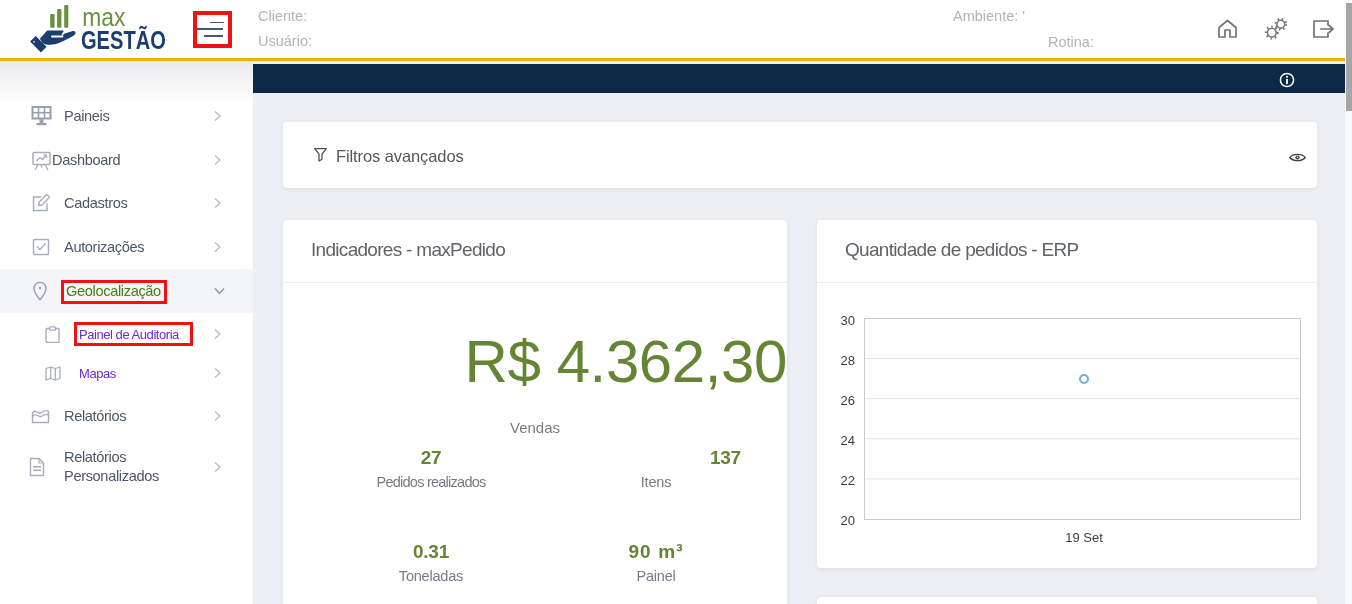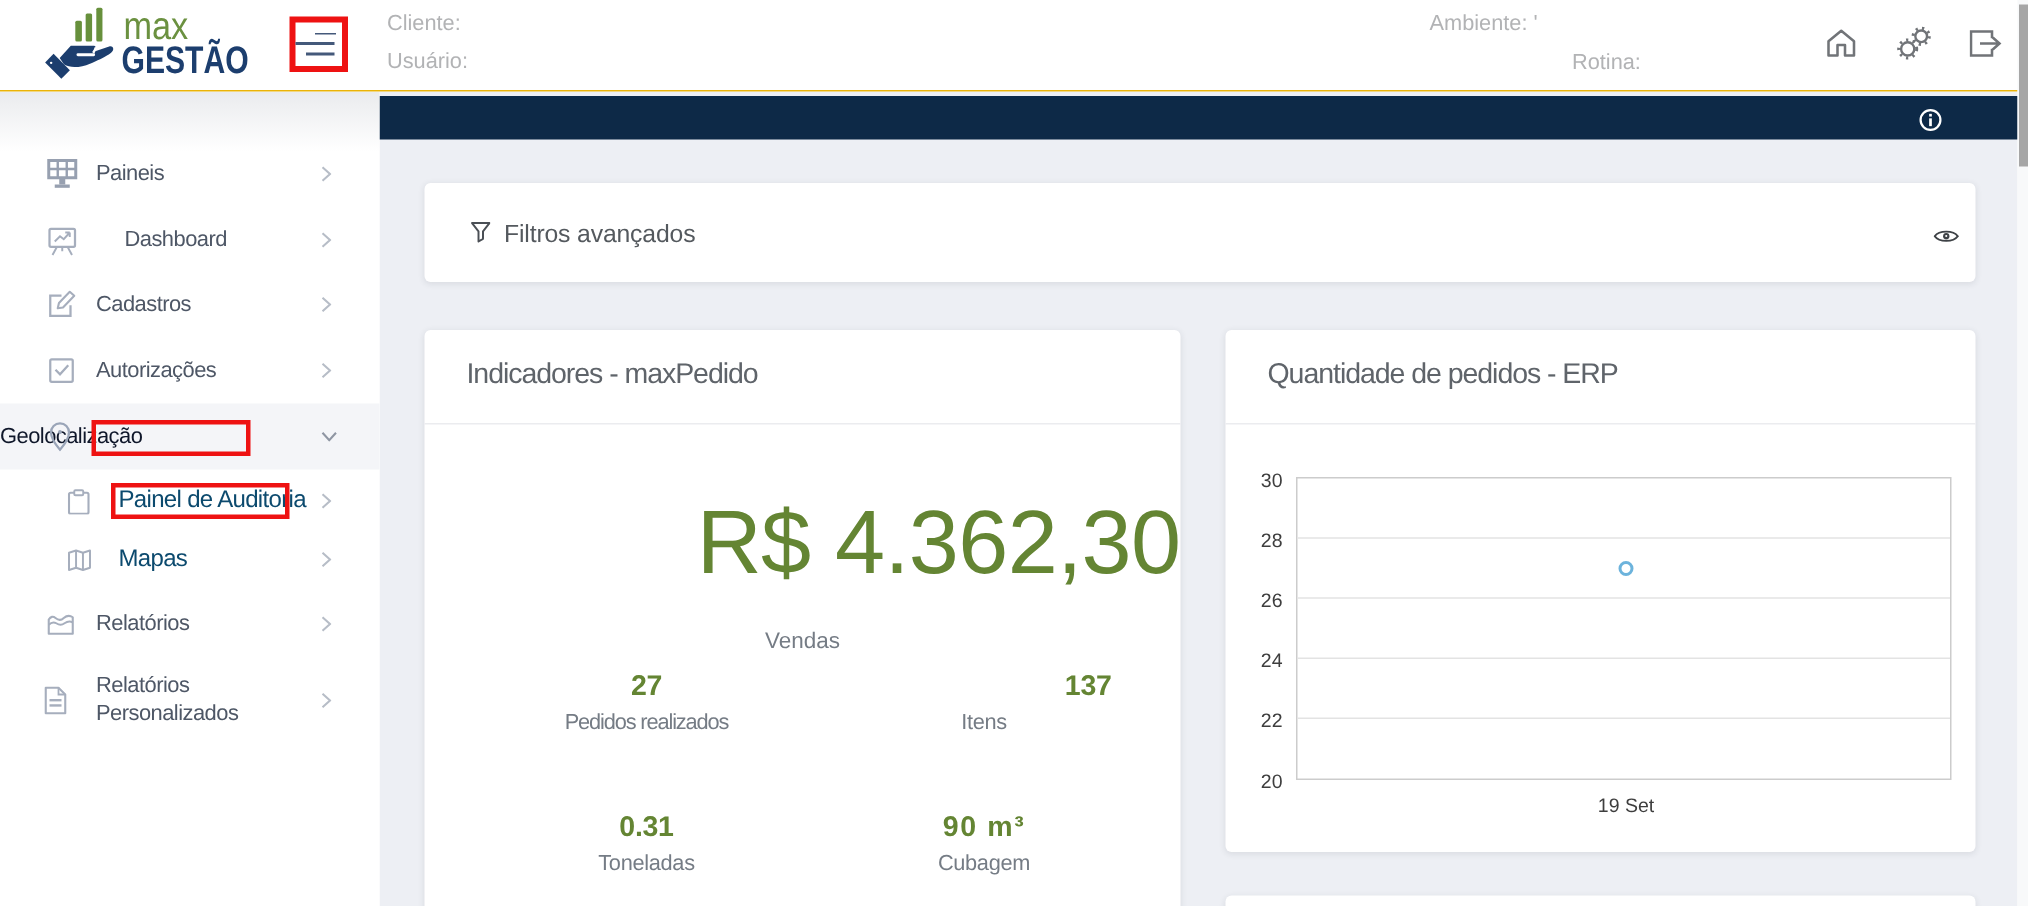--- a/index.html
+++ b/index.html
@@ -1,27 +1,27 @@
 <!DOCTYPE html>
 <html><head><meta charset="utf-8">
 <style>
 *{margin:0;padding:0;box-sizing:border-box}
 html,body{width:1352px;height:604px;overflow:hidden;background:#fff;font-family:"Liberation Sans",sans-serif}
 #app{position:relative;width:1352px;height:604px;overflow:hidden}
 
-.header{position:absolute;left:0;top:0;width:1345px;height:61px;background:#fff;border-bottom:1px solid #eab308;z-index:5}
+.header{position:absolute;left:0;top:0;width:1345px;height:61px;background:#fff;border-bottom:3px solid #eab308;z-index:5}
 .hlabel{position:absolute;font-size:14.5px;color:#b2b3b5}
 .burger{position:absolute;left:193px;top:11px;width:39px;height:37px;border:4px solid #ee1212;background:#fff}
 .burger i{position:absolute;background:#44597a;height:1.5px;display:block}
 
 .sidebar{position:absolute;left:0;top:61px;width:253px;height:543px;background:#fff;z-index:4}
 .sidebar .shade{position:absolute;left:0;top:0;width:253px;height:40px;background:linear-gradient(180deg,rgba(90,100,120,.13),rgba(90,100,120,0))}
 .mrow{position:absolute;left:0;width:253px;height:44px;display:flex;align-items:center}
 .mrow .txt{font-size:14.6px;color:#4e5766;letter-spacing:-0.35px}
-.mrow .subtxt{font-size:16px;color:#0c4a6e;letter-spacing:-0.45px}
+.mrow .subtxt{font-size:13px;color:#6d28d9;letter-spacing:-0.45px}
 .mrow svg.icn{position:absolute;left:31px}
 .mrow svg.subicn{position:absolute;left:45px}
 .mrow .chev{position:absolute;left:214px;top:50%;transform:translateY(-50%)}
 .geo-bg{background:#f4f5f8}
 .georedbox{position:absolute;left:61px;top:218.5px;width:105.5px;height:24px;border:3.5px solid #ee1212;z-index:6}
 .audredbox{position:absolute;left:74px;top:260.5px;width:119px;height:24px;border:3.5px solid #ee1212;z-index:6}
 
 .main{position:absolute;left:253px;top:61px;width:1092px;height:543px;background:#edeff4}
 .navybar{position:absolute;left:0px;top:3px;width:1092px;height:29px;background:#0d2947}
 .card{position:absolute;background:#fff;border-radius:4px;box-shadow:0 1px 4px rgba(40,50,60,.10)}
@@ -63,21 +63,21 @@
       <div class="cardtitle">Indicadores - maxPedido</div>
       <div style="position:absolute;left:0;top:107px;width:100%;text-align:right;font-size:60px;letter-spacing:-0.4px" class="gnum">R$ 4.362,30</div>
       <div style="position:absolute;left:0;top:199px;width:100%;text-align:center;font-size:15px" class="glabel">Vendas</div>
       <div style="position:absolute;left:63px;top:227px;width:170px;text-align:center;font-size:19px;font-weight:bold;letter-spacing:-0.2px" class="gnum">27</div>
       <div style="position:absolute;left:63px;top:254px;width:170px;text-align:center;font-size:14.5px;letter-spacing:-0.75px" class="glabel">Pedidos realizados</div>
       <div style="position:absolute;left:288px;top:227px;width:170px;text-align:right;font-size:19px;font-weight:bold;letter-spacing:-0.2px" class="gnum">137</div>
       <div style="position:absolute;left:288px;top:254px;width:170px;text-align:center;font-size:14.5px;letter-spacing:-0.2px" class="glabel">Itens</div>
       <div style="position:absolute;left:63px;top:321px;width:170px;text-align:center;font-size:19px;font-weight:bold;letter-spacing:-0.2px" class="gnum">0.31</div>
       <div style="position:absolute;left:63px;top:348px;width:170px;text-align:center;font-size:14.5px;letter-spacing:-0.2px" class="glabel">Toneladas</div>
       <div style="position:absolute;left:288px;top:321px;width:170px;text-align:center;font-size:19px;font-weight:bold;letter-spacing:1.1px" class="gnum">90 m³</div>
-      <div style="position:absolute;left:288px;top:348px;width:170px;text-align:center;font-size:14.5px;letter-spacing:-0.2px" class="glabel">Cubagem</div>
+      <div style="position:absolute;left:288px;top:348px;width:170px;text-align:center;font-size:14.5px;letter-spacing:-0.2px" class="glabel">Painel</div>
     </div>
 
     <div class="card chartc">
       <div class="cardhead"></div>
       <div class="cardtitle">Quantidade de pedidos - ERP</div>
       <svg style="position:absolute;left:0;top:63px" width="500" height="285" viewBox="0 0 500 285">
         <rect x="47.5" y="35.5" width="436" height="201" fill="none" stroke="#ccc" stroke-width="1"></rect>
         <line x1="48" y1="75.6" x2="483" y2="75.6" stroke="#e3e3e3" stroke-width="1"></line>
         <line x1="48" y1="115.7" x2="483" y2="115.7" stroke="#e3e3e3" stroke-width="1"></line>
         <line x1="48" y1="155.8" x2="483" y2="155.8" stroke="#e3e3e3" stroke-width="1"></line>
@@ -156,21 +156,21 @@
           <path d="M1 1 L6 5.5 L1 10" fill="none" stroke="#b7bdc7" stroke-width="1.4"></path>
         </svg>
     </div>
 
     <div class="mrow" style="top:77px">
       <svg class="icn" width="21" height="21" viewBox="0 0 21 21">
         <rect x="2" y="2.5" width="17" height="12" fill="none" stroke="#a6aebd" stroke-width="1.5" rx="1"></rect>
         <path d="M5.5 11 L9 7.5 L11.5 9.5 L15.5 5 M15.5 5 H12.5 M15.5 5 V8" fill="none" stroke="#a6aebd" stroke-width="1.3"></path>
         <path d="M7 14.5 L4 20 M14 14.5 L17 20 M10.5 14.5 V17.5" fill="none" stroke="#a6aebd" stroke-width="1.3"></path>
       </svg>
-      <div class="txt" style="margin-left:83px">Dashboard</div>
+      <div class="txt" style="margin-left:52px">Dashboard</div>
       <svg class="chev" width="7" height="11" viewBox="0 0 7 11">
           <path d="M1 1 L6 5.5 L1 10" fill="none" stroke="#b7bdc7" stroke-width="1.4"></path>
         </svg>
     </div>
 
     <div class="mrow" style="top:120px">
       <svg class="icn" width="20" height="20" viewBox="0 0 20 20">
         <path d="M16 10.5 V17.5 H2.5 V4 H10" fill="none" stroke="#a6aebd" stroke-width="1.5"></path>
         <path d="M7.5 12.5 L8.3 9 L15.5 1.5 L18.5 4.2 L11 12 Z" fill="none" stroke="#a6aebd" stroke-width="1.4" stroke-linejoin="round"></path>
       </svg>
@@ -189,21 +189,21 @@
       <svg class="chev" width="7" height="11" viewBox="0 0 7 11">
           <path d="M1 1 L6 5.5 L1 10" fill="none" stroke="#b7bdc7" stroke-width="1.4"></path>
         </svg>
     </div>
 
     <div class="mrow geo-bg" style="top:208px">
       <svg class="icn" width="14" height="20" viewBox="0 0 14 20" style="left:33px">
         <path d="M7 1.2 C3.6 1.2 1 3.9 1 7.3 C1 11.8 7 18.8 7 18.8 C7 18.8 13 11.8 13 7.3 C13 3.9 10.4 1.2 7 1.2 Z" fill="none" stroke="#9aa5b8" stroke-width="1.5"></path>
         <circle cx="7" cy="7" r="1.3" fill="#9aa5b8"></circle>
       </svg>
-      <div class="txt" style="color:#0f172a">Geolocalização</div>
+      <div class="txt" style="margin-left:66px;color:#4d7c0f">Geolocalização</div>
       <svg class="chev" width="11" height="7" viewBox="0 0 11 7">
           <path d="M1 1 L5.5 6 L10 1" fill="none" stroke="#8f96a3" stroke-width="1.4"></path>
         </svg>
     </div>
 
     <div class="mrow" style="top:251px">
       <svg class="subicn" width="15" height="17" viewBox="0 0 15 17">
         <rect x="1" y="2.5" width="13" height="14" fill="none" stroke="#a6aebd" stroke-width="1.4" rx="1"></rect>
         <rect x="4.5" y="0.8" width="6" height="3.4" fill="#fff" stroke="#a6aebd" stroke-width="1.3" rx="0.8"></rect>
       </svg>

